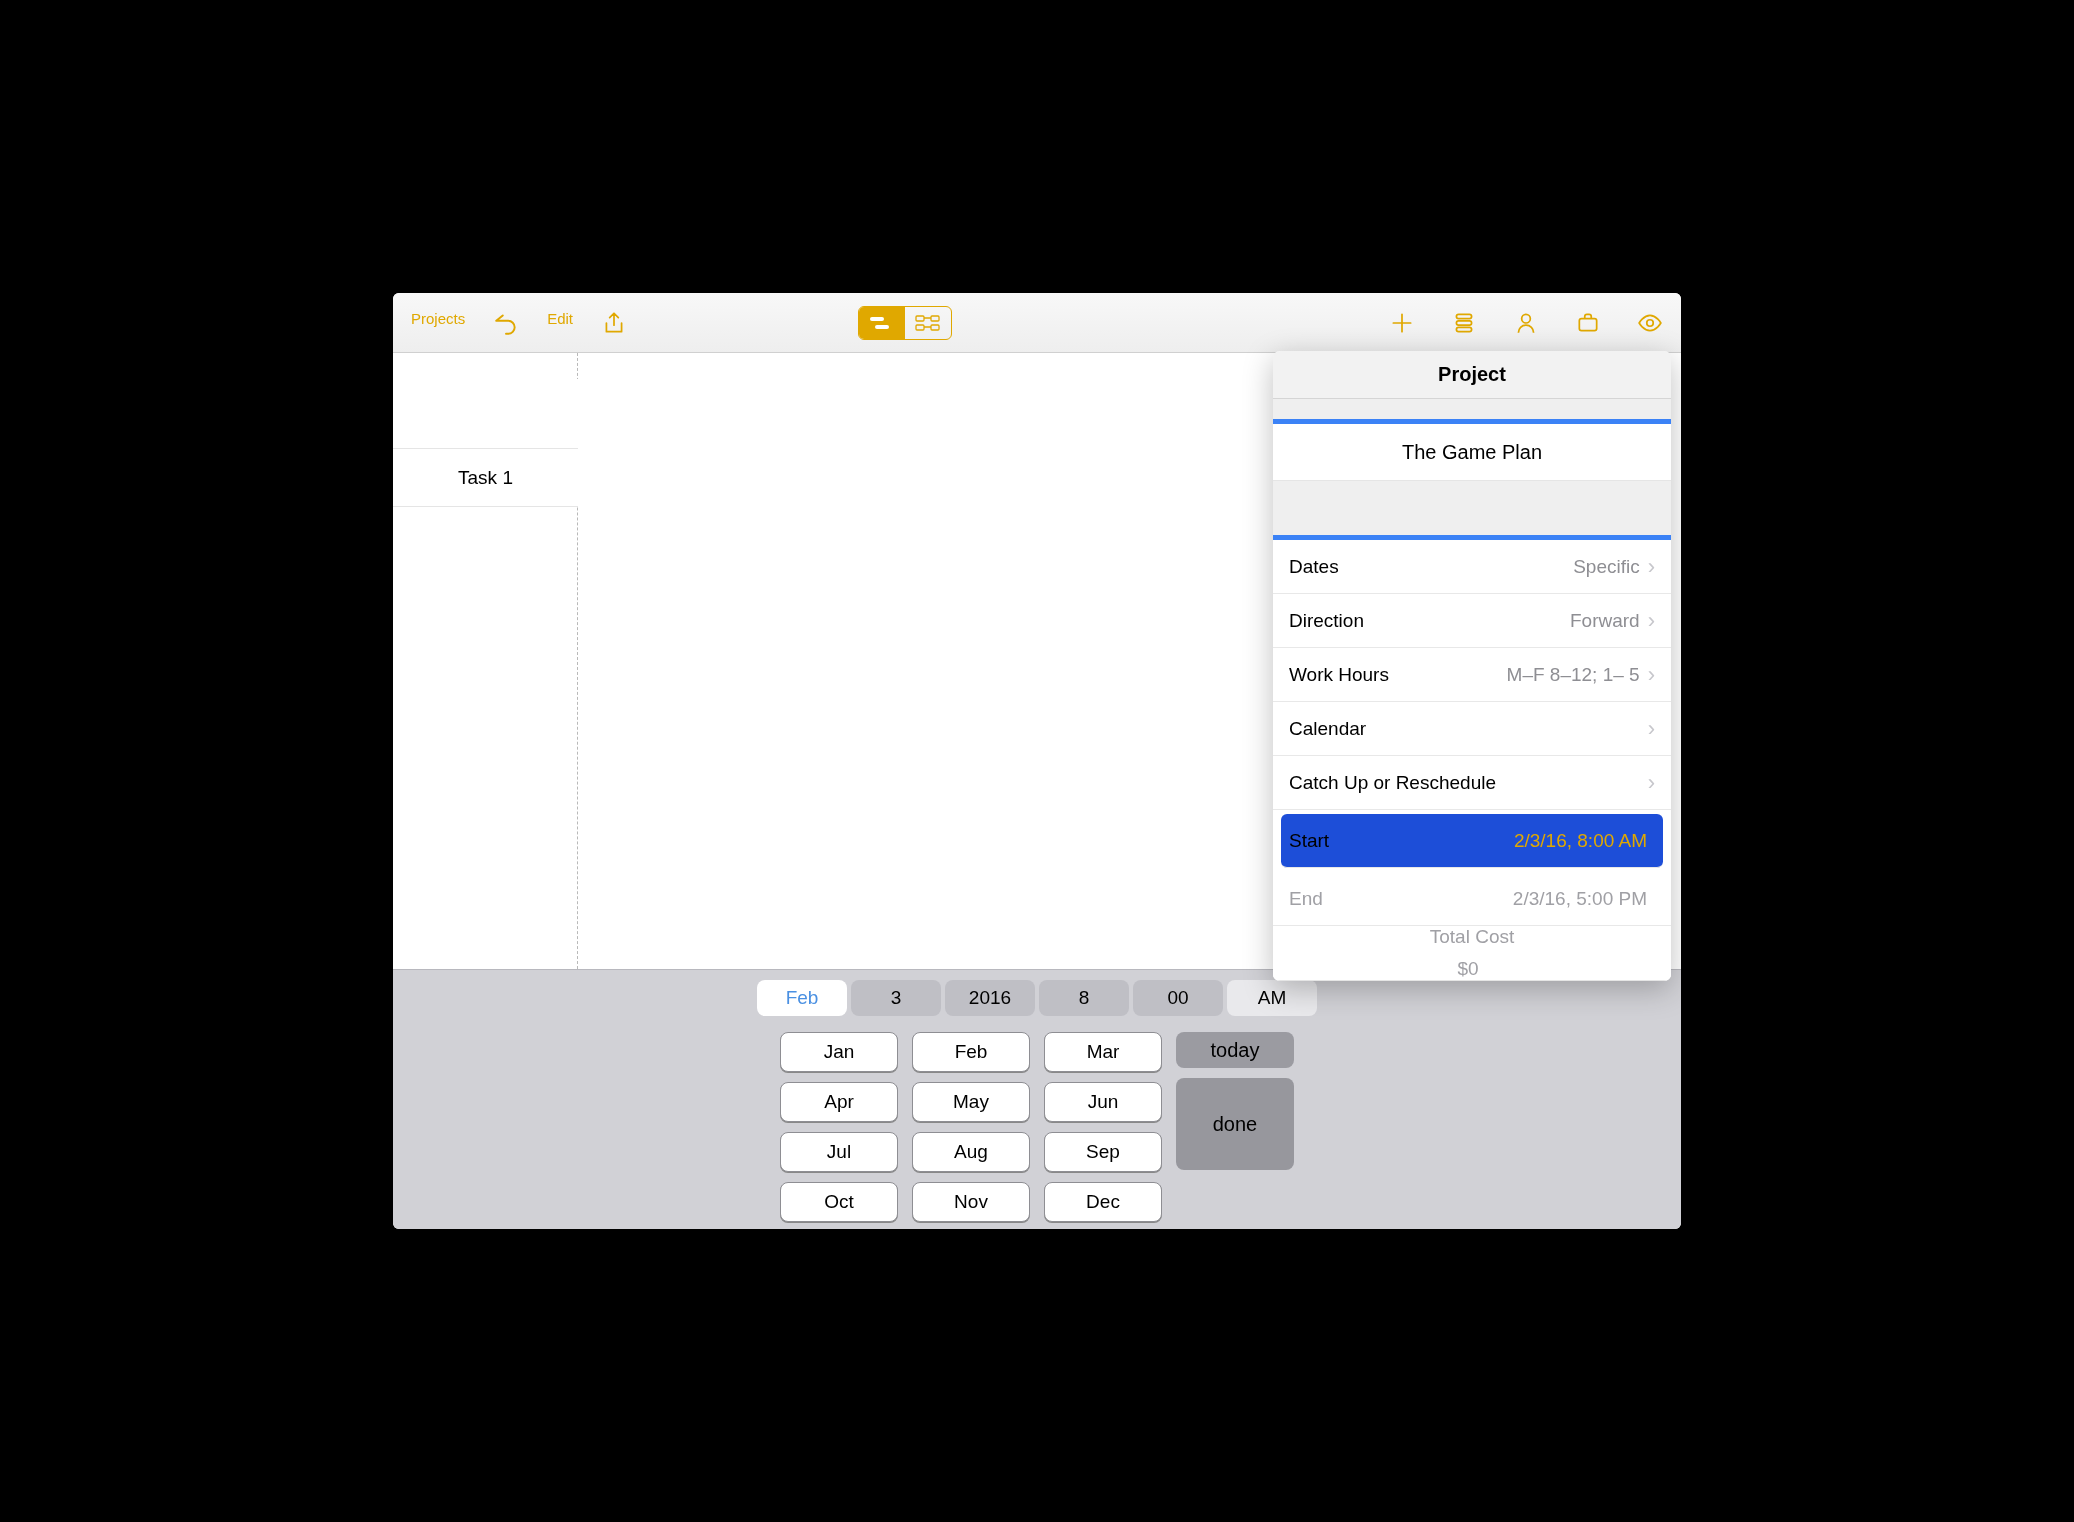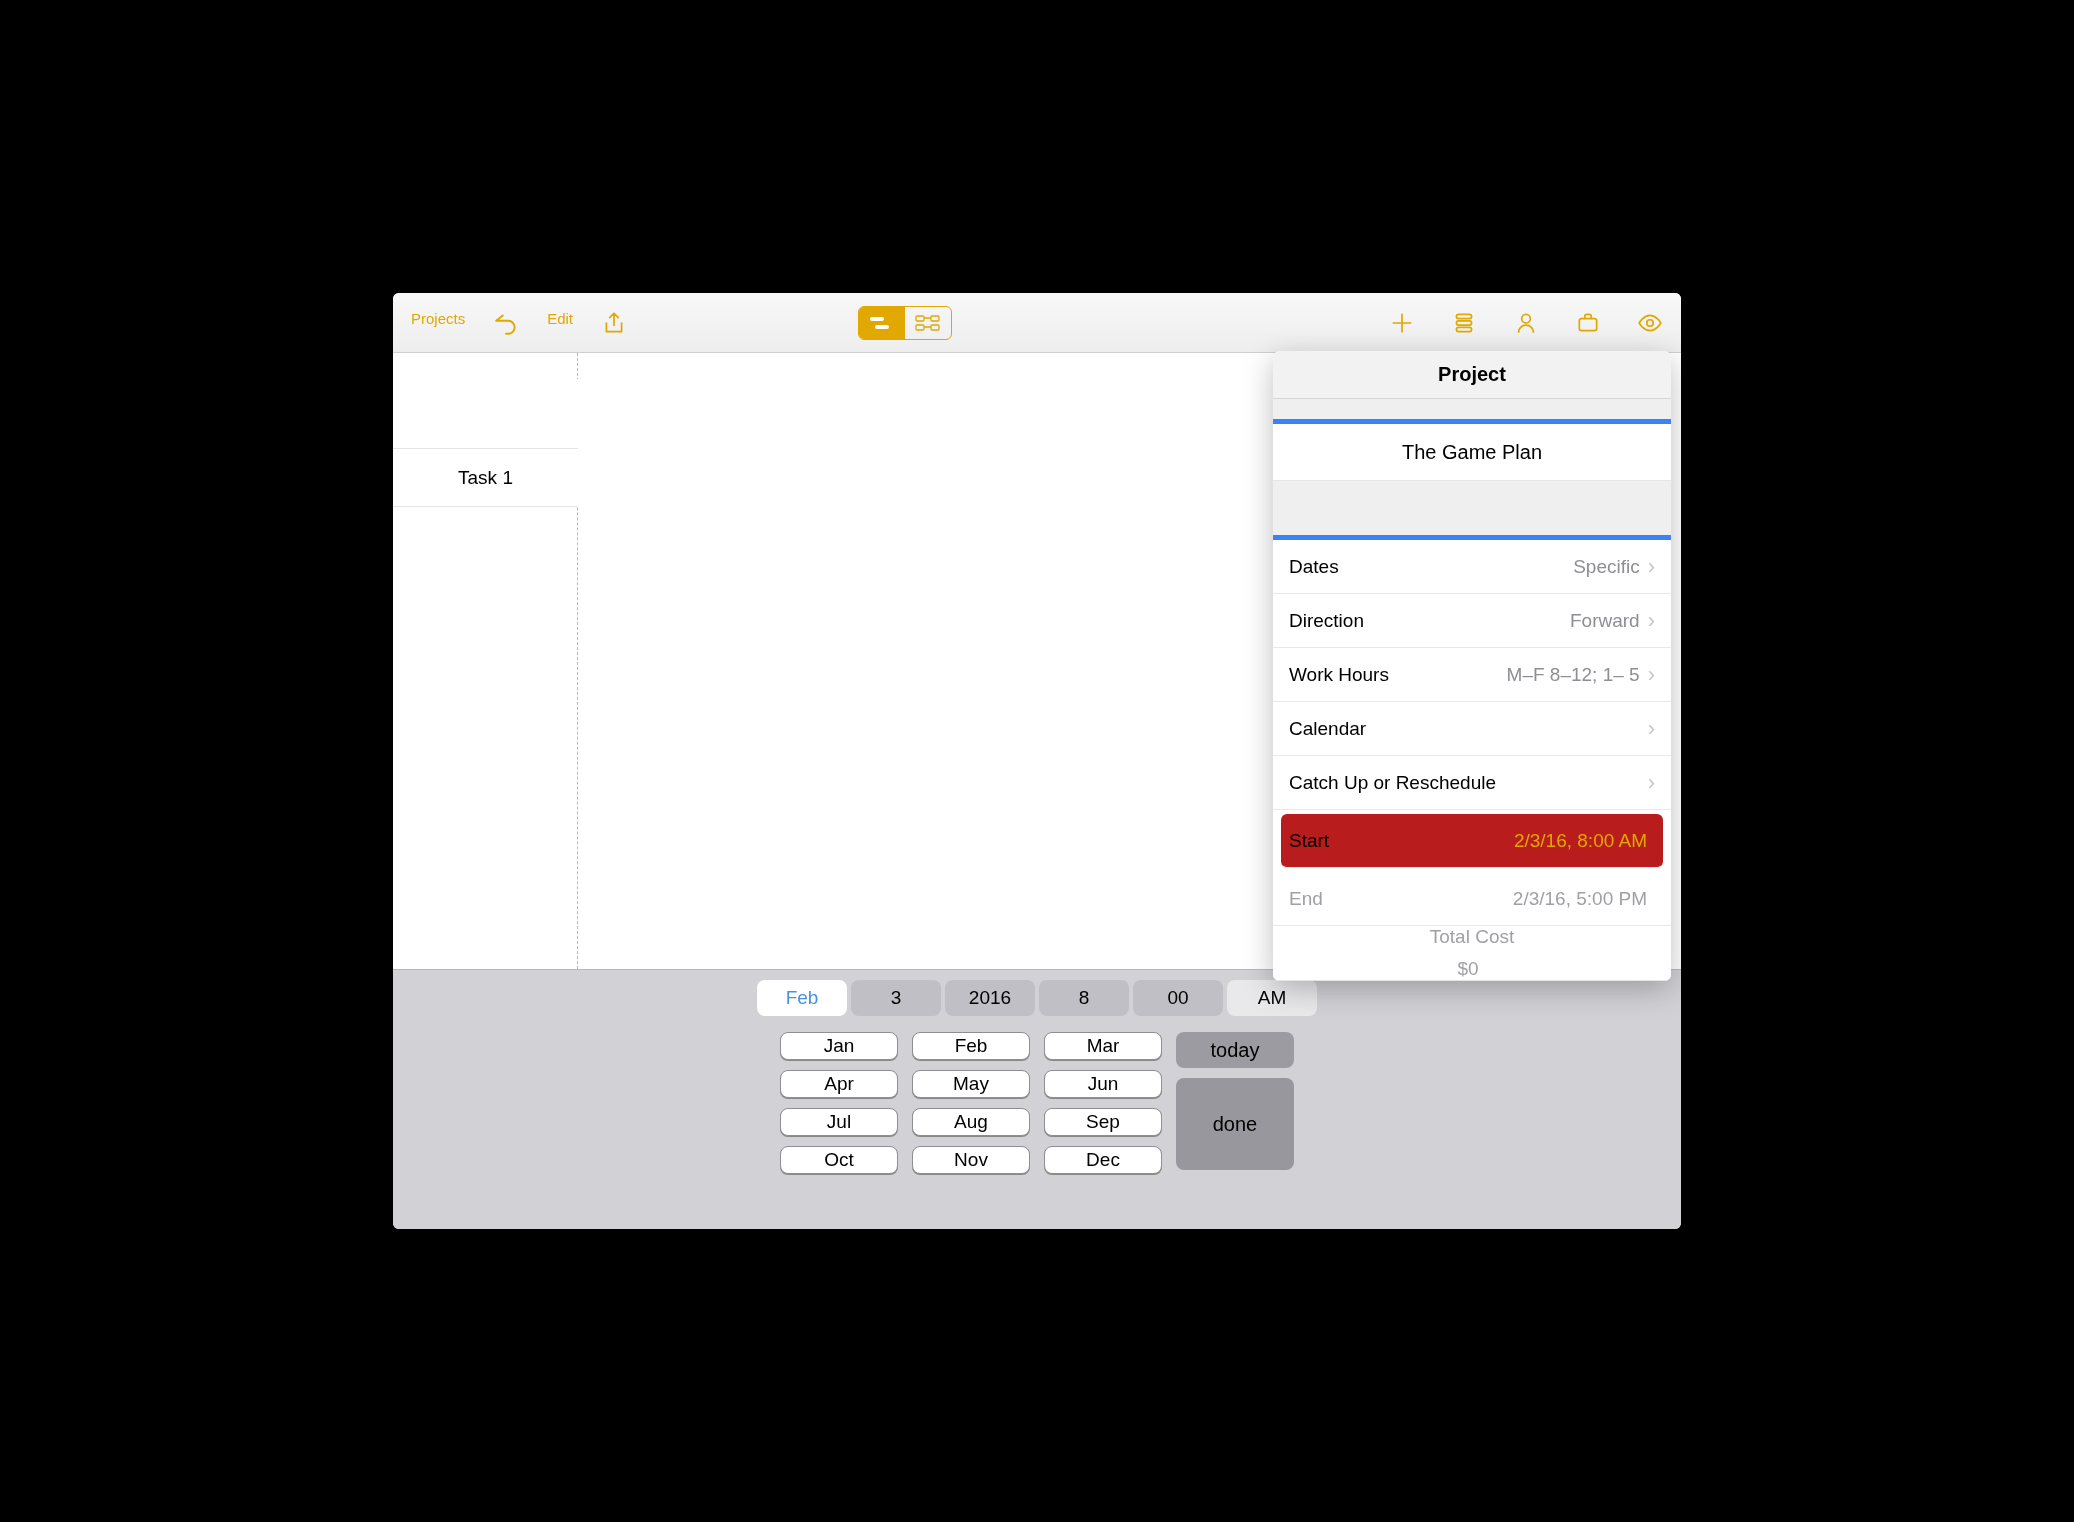--- a/index.html
+++ b/index.html
@@ -103,21 +103,21 @@
     .pop-title-row { height:56px; display:flex; align-items:center; justify-content:center; font-size:20px; }
     .pop-row {
       height:54px; display:flex; align-items:center; padding:0 16px;
       border-bottom:1px solid #e8e8e8; font-size:19px; background:#fff;
     }
     .pop-row:last-child { border-bottom:none;flex-direction:column; }
     .pop-label { flex:1; color:#000; }
     .pop-value { color:#8e8e93; margin-right:8px; }
     .pop-value.accent { color:#e0a800; }
     .chev { color:#c7c7cc; font-size:22px; }
-    .pop-row.selected { background:#b91c1c; border-radius:6px; margin:4px 8px; padding:0 8px; }
+    .pop-row.selected { background:#1d4ed8; border-radius:6px; margin:4px 8px; padding:0 8px; }
     .pop-row.dim .pop-label, .pop-row.dim .pop-value { color:#a0a0a5; }
 
     
     .picker {
       height:260px; background:#d1d1d6;
       display:flex; flex-direction:column;
       border-top:1px solid #b8b8be;
     }
     .picker-tabs {
       display:flex; gap:4px; justify-content:center; padding:10px 0 8px;
@@ -128,21 +128,21 @@
       font-size:19px; color:#000; background:#bfbfc5;
       cursor:pointer;
     }
     .ptab.light { background:#e9e9ec; }
     .ptab.active { background:#fff; color:#4a90e2; }
     .picker-grid {
       display:flex; gap:14px; justify-content:center; padding:8px 0;
     }
     .month-col { display:flex; flex-direction:column; gap:10px; }
     .mbtn {
-      width:118px; height:28px; background:#fff; border:1px solid #8e8e93;
+      width:118px; height:40px; background:#fff; border:1px solid #8e8e93;
       border-radius:8px; font-size:19px; cursor:pointer;
       display:flex; align-items:center; justify-content:center;
       box-shadow: 0 1px 0 #888;
     }
     .side-col { display:flex; flex-direction:column; gap:10px; }
     .sbtn {
       width:118px; background:#9b9ba1; border:none;
       border-radius:8px; font-size:20px; color:#000; cursor:pointer;
       display:flex; align-items:center; justify-content:center;
     }

